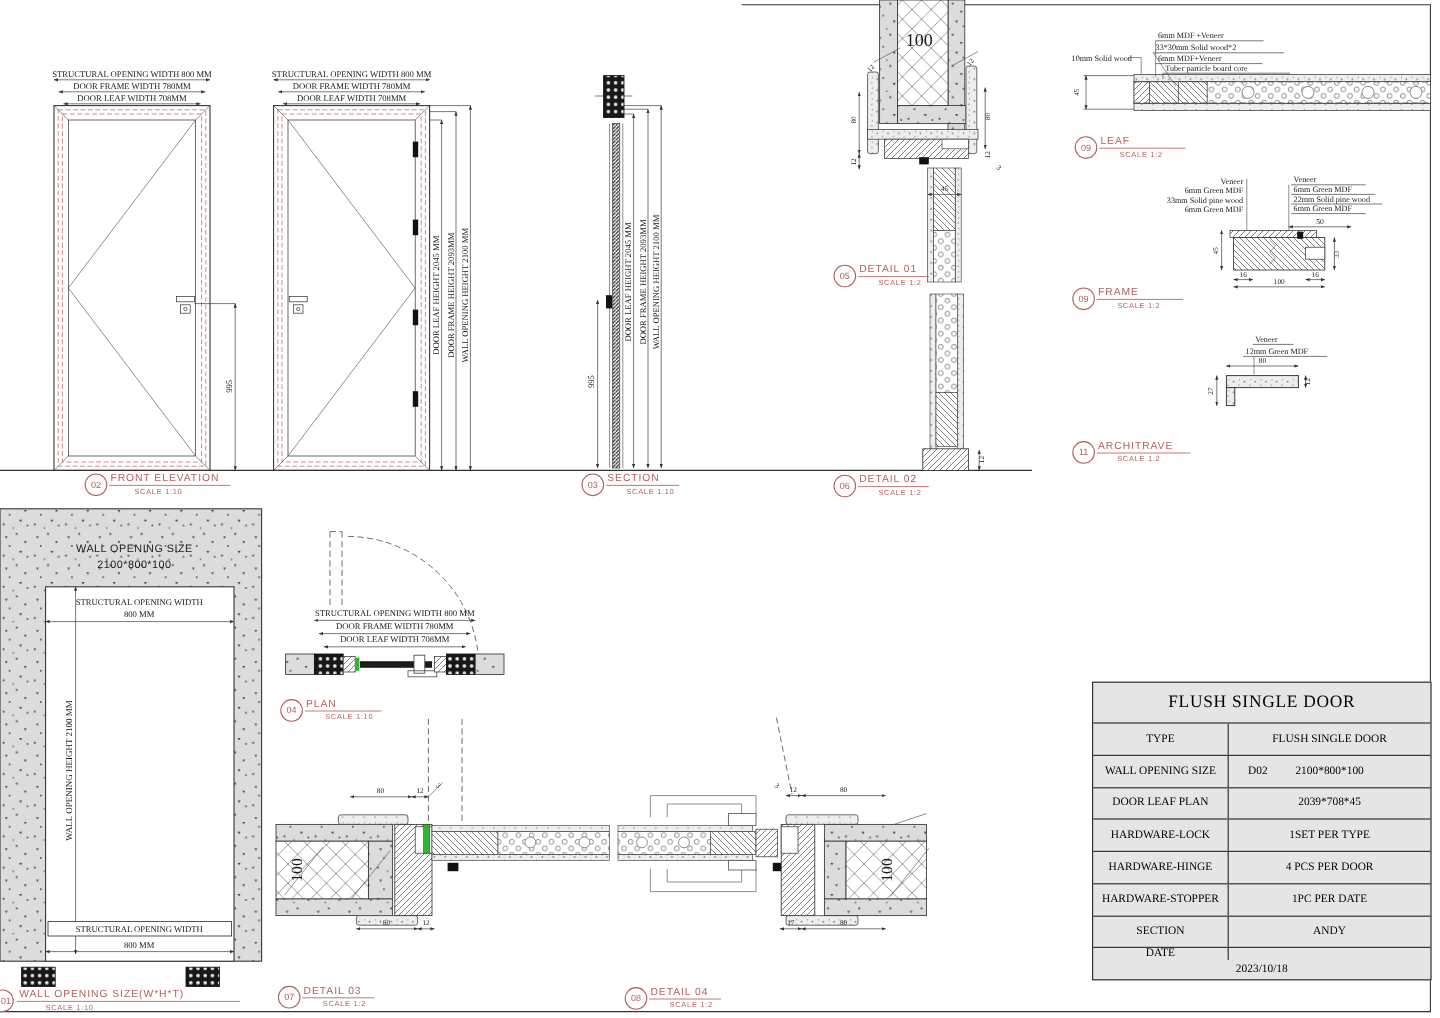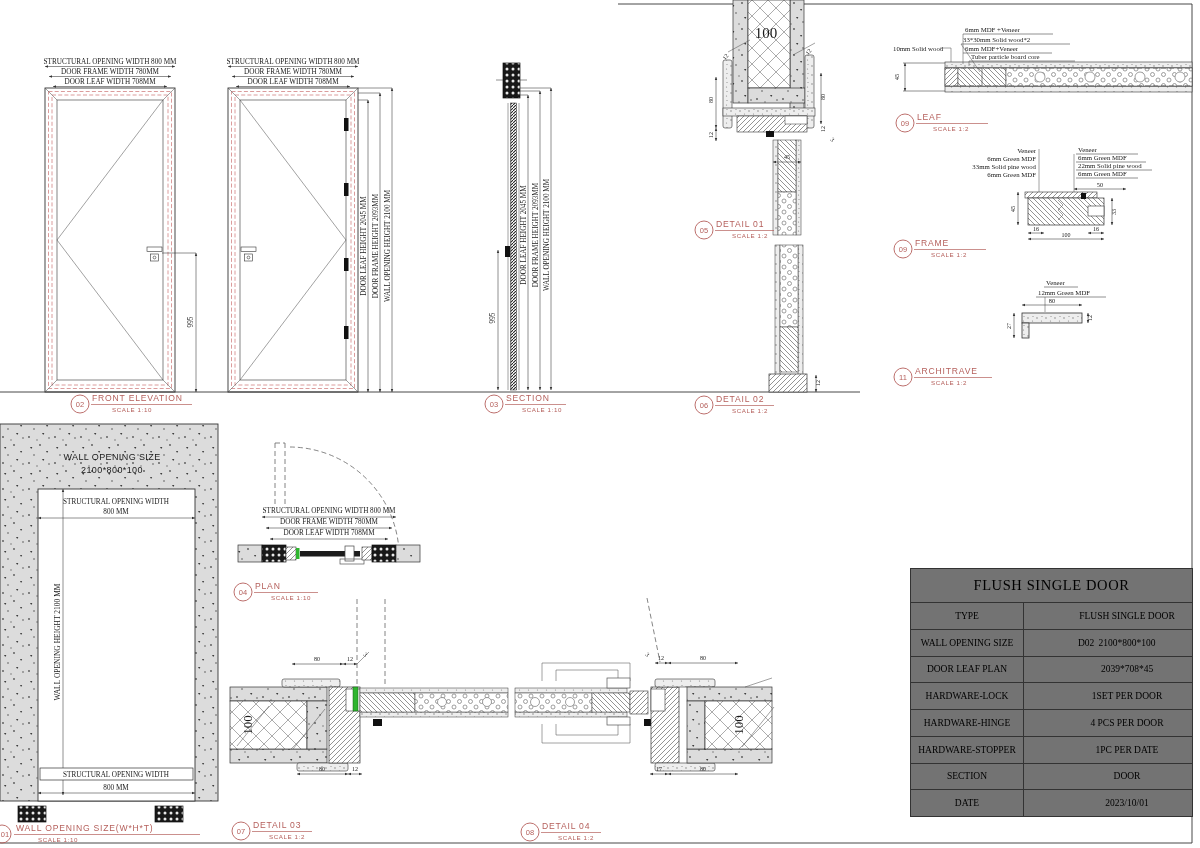--- a/index.html
+++ b/index.html
@@ -16,24 +16,24 @@
   .dim{fill:none;stroke:#333;stroke-width:.55}
   .dima{marker-start:url(#ar);marker-end:url(#ar)}
   .red{fill:none;stroke:#d28383;stroke-width:.8;stroke-dasharray:4 2.2}
   .dash{fill:none;stroke:#666;stroke-width:.8;stroke-dasharray:5 3}
   .vc{fill:none;stroke:#b5605c;stroke-width:.9}
   .vl{stroke:#b5605c;stroke-width:.7}
   .vt{font-family:"Liberation Sans",sans-serif;fill:#b5605c;font-size:8.6px;letter-spacing:.8px}
   .vs{font-family:"Liberation Sans",sans-serif;fill:#b5605c;font-size:6.2px;letter-spacing:.6px}
   .vn{font-family:"Liberation Sans",sans-serif;fill:#b5605c;font-size:7.5px;text-anchor:middle}
   
-  .spec{position:absolute;left:910px;top:568px;width:283px;height:249px;border:1.4px solid #333;background:#737373;display:flex;flex-direction:column;box-sizing:border-box;}
+  .spec{position:absolute;left:910px;top:568px;width:283px;height:249px;border:1.4px solid #333;background:#e5e5e5;display:flex;flex-direction:column;box-sizing:border-box;}
   .spec-title{height:33px;flex:none;display:flex;align-items:center;justify-content:center;font-size:14.5px;letter-spacing:.6px;border-bottom:1px solid #333;}
-  .spec-row{flex:1;display:flex;border-bottom:1px solid #333;gap:38px;}
-  .spec-row:last-child{border-bottom:none;}
+  .spec-row{flex:1;display:flex;border-bottom:1px solid #333;}
+  .spec-row:last-child{border-bottom:none;flex-direction:column;}
   .c{display:flex;align-items:center;justify-content:center;font-size:9.5px;}
   .cl{width:112px;flex:none;border-right:1px solid #333;text-align:center;}
   .cv{flex:1;position:relative;}
   .code{position:absolute;left:16px;}
 </style>
 </head>
 <body>
 
 <div class="sheet">
 <svg width="1200" height="848" viewBox="0 0 1200 848">
@@ -482,32 +482,32 @@
       <span class="code">D02</span>
       <span>2100*800*100</span>
     </div>
   </div>
   <div class="spec-row">
     <div class="c cl">DOOR LEAF PLAN</div>
     <div class="c cv">2039*708*45</div>
   </div>
   <div class="spec-row">
     <div class="c cl">HARDWARE-LOCK</div>
-    <div class="c cv">1SET PER DOOR</div>
+    <div class="c cv">1SET PER TYPE</div>
   </div>
   <div class="spec-row">
     <div class="c cl">HARDWARE-HINGE</div>
     <div class="c cv">4 PCS PER DOOR</div>
   </div>
   <div class="spec-row">
     <div class="c cl">HARDWARE-STOPPER</div>
     <div class="c cv">1PC PER DATE</div>
   </div>
   <div class="spec-row">
     <div class="c cl">SECTION</div>
-    <div class="c cv">DOOR</div>
+    <div class="c cv">ANDY</div>
   </div>
   <div class="spec-row">
     <div class="c cl">DATE</div>
-    <div class="c cv">2023/10/01</div>
+    <div class="c cv">2023/10/18</div>
   </div>
 </div>
 </div>
 
 </body></html>

